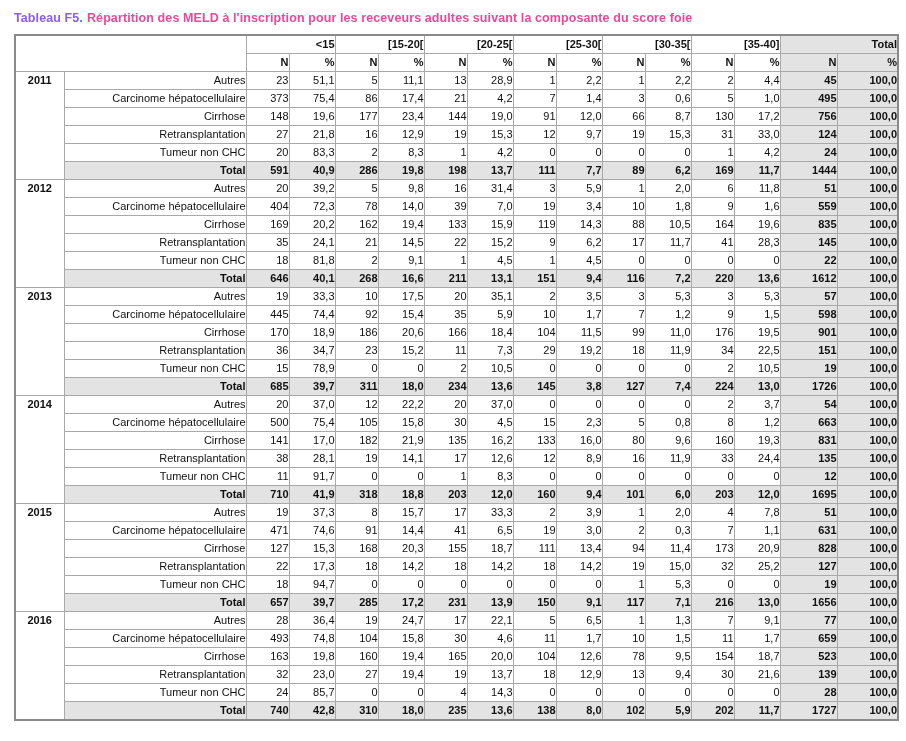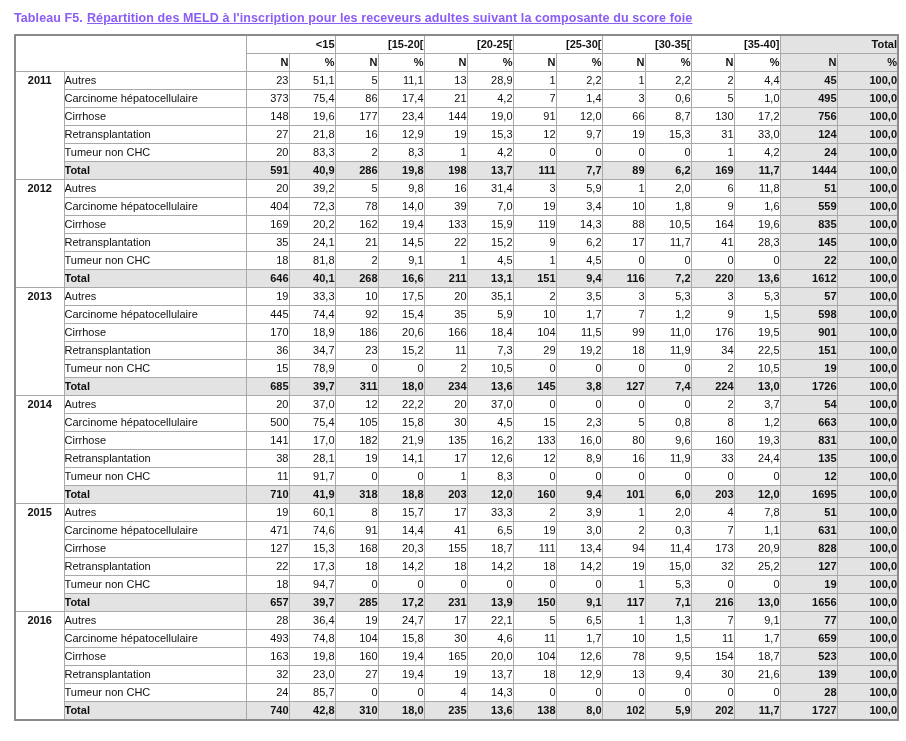--- a/index.html
+++ b/index.html
@@ -7,21 +7,21 @@
     width:906px;height:741px;overflow:hidden;background:#ffffff;
     font-family:"Liberation Sans", sans-serif;
     -webkit-font-smoothing:antialiased;
   }
   .title{
     margin:11px 0 9px 14px;
     font-size:12.5px;font-weight:bold;color:#1a1a1a;
     letter-spacing:.1px;
   }
   .title-prefix{color:#8b5cf6;}
-  .title-text{margin-left:4px;color:#8b5cf6;text-decoration:underline;}
+  .title-text{margin-left:4px;color:#ec4899;}
   table.meld{
     margin-left:14px;
     border-collapse:collapse;
     table-layout:fixed;
     width:883px;
     border:2px solid #8a8a8a;
     font-size:11px;color:#111111;
   }
   table.meld th, table.meld td{
     border:1px solid #a9a9a9;
@@ -30,21 +30,21 @@
     box-sizing:border-box;
     line-height:17px;
     white-space:nowrap;
     overflow:hidden;
     background:#ffffff;
   }
   th.corner{background:#ffffff;}
   th.grp{font-weight:bold;text-align:right;padding-right:13px;}
   th.sub{font-weight:bold;text-align:right;padding-right:11px;}
   td.year{text-align:center;vertical-align:top;font-weight:bold;}
-  td.lab{text-align:left;padding-left:15px;font-weight:normal;margin-left:11px;}
+  td.lab{text-align:right;padding-left:15px;font-weight:normal;margin-left:11px;}
   td.num{text-align:right;padding-right:11px;font-weight:normal;}
   .shaded{background:#e3e3e3 !important;}
   .bold{font-weight:bold !important;}
   tr.total-row td{background:#e3e3e3;font-weight:bold;}
 </style>
 </head>
 <body>
 
 <div class="page">
   <div class="title">
@@ -508,21 +508,21 @@
           <td class="num">6,0</td>
           <td class="num">203</td>
           <td class="num">12,0</td>
           <td class="num shaded bold">1695</td>
           <td class="num shaded bold">100,0</td>
         </tr>
         <tr>
           <td class="year" rowspan="6">2015</td>
           <td class="lab">Autres</td>
           <td class="num">19</td>
-          <td class="num">60,1</td>
+          <td class="num">37,3</td>
           <td class="num">8</td>
           <td class="num">15,7</td>
           <td class="num">17</td>
           <td class="num">33,3</td>
           <td class="num">2</td>
           <td class="num">3,9</td>
           <td class="num">1</td>
           <td class="num">2,0</td>
           <td class="num">4</td>
           <td class="num">7,8</td>

